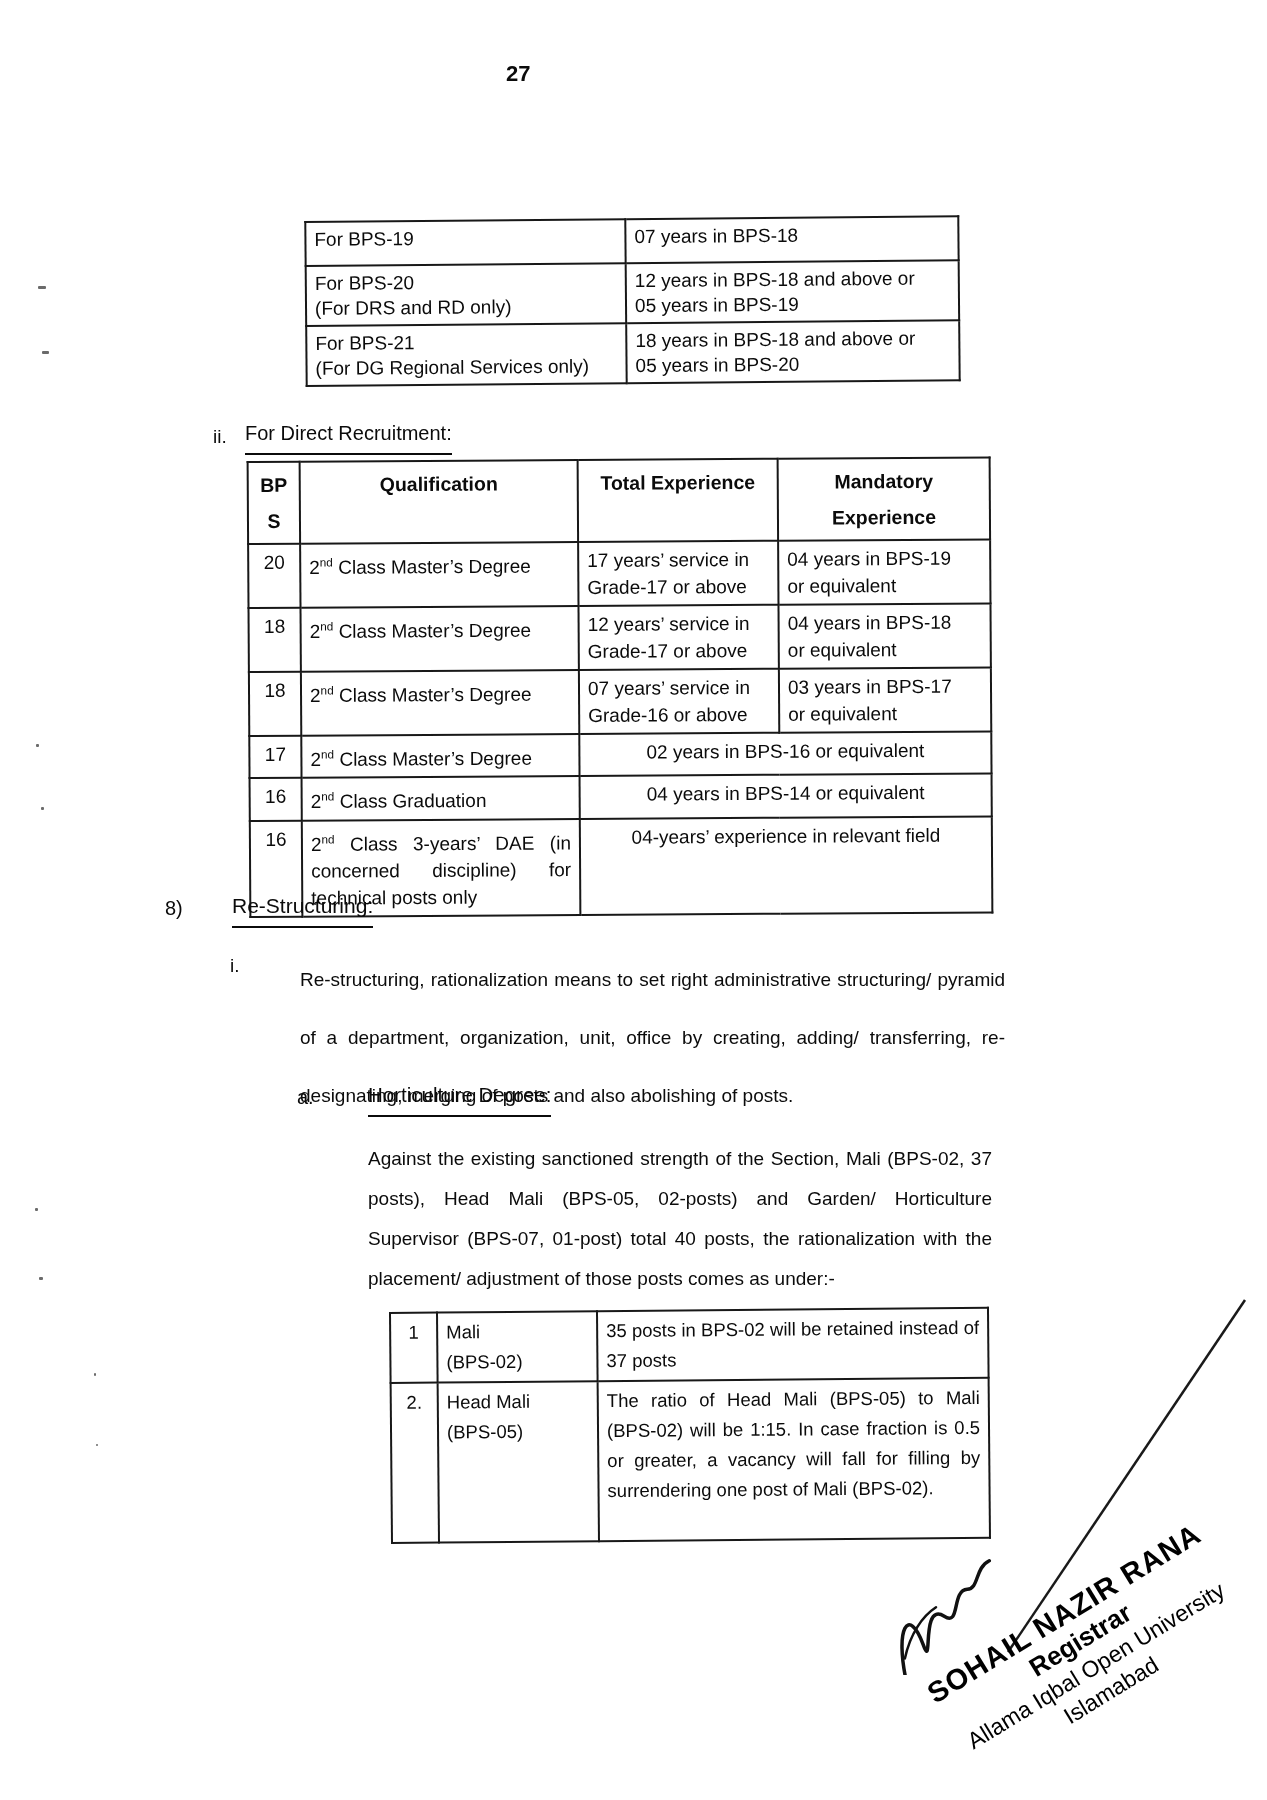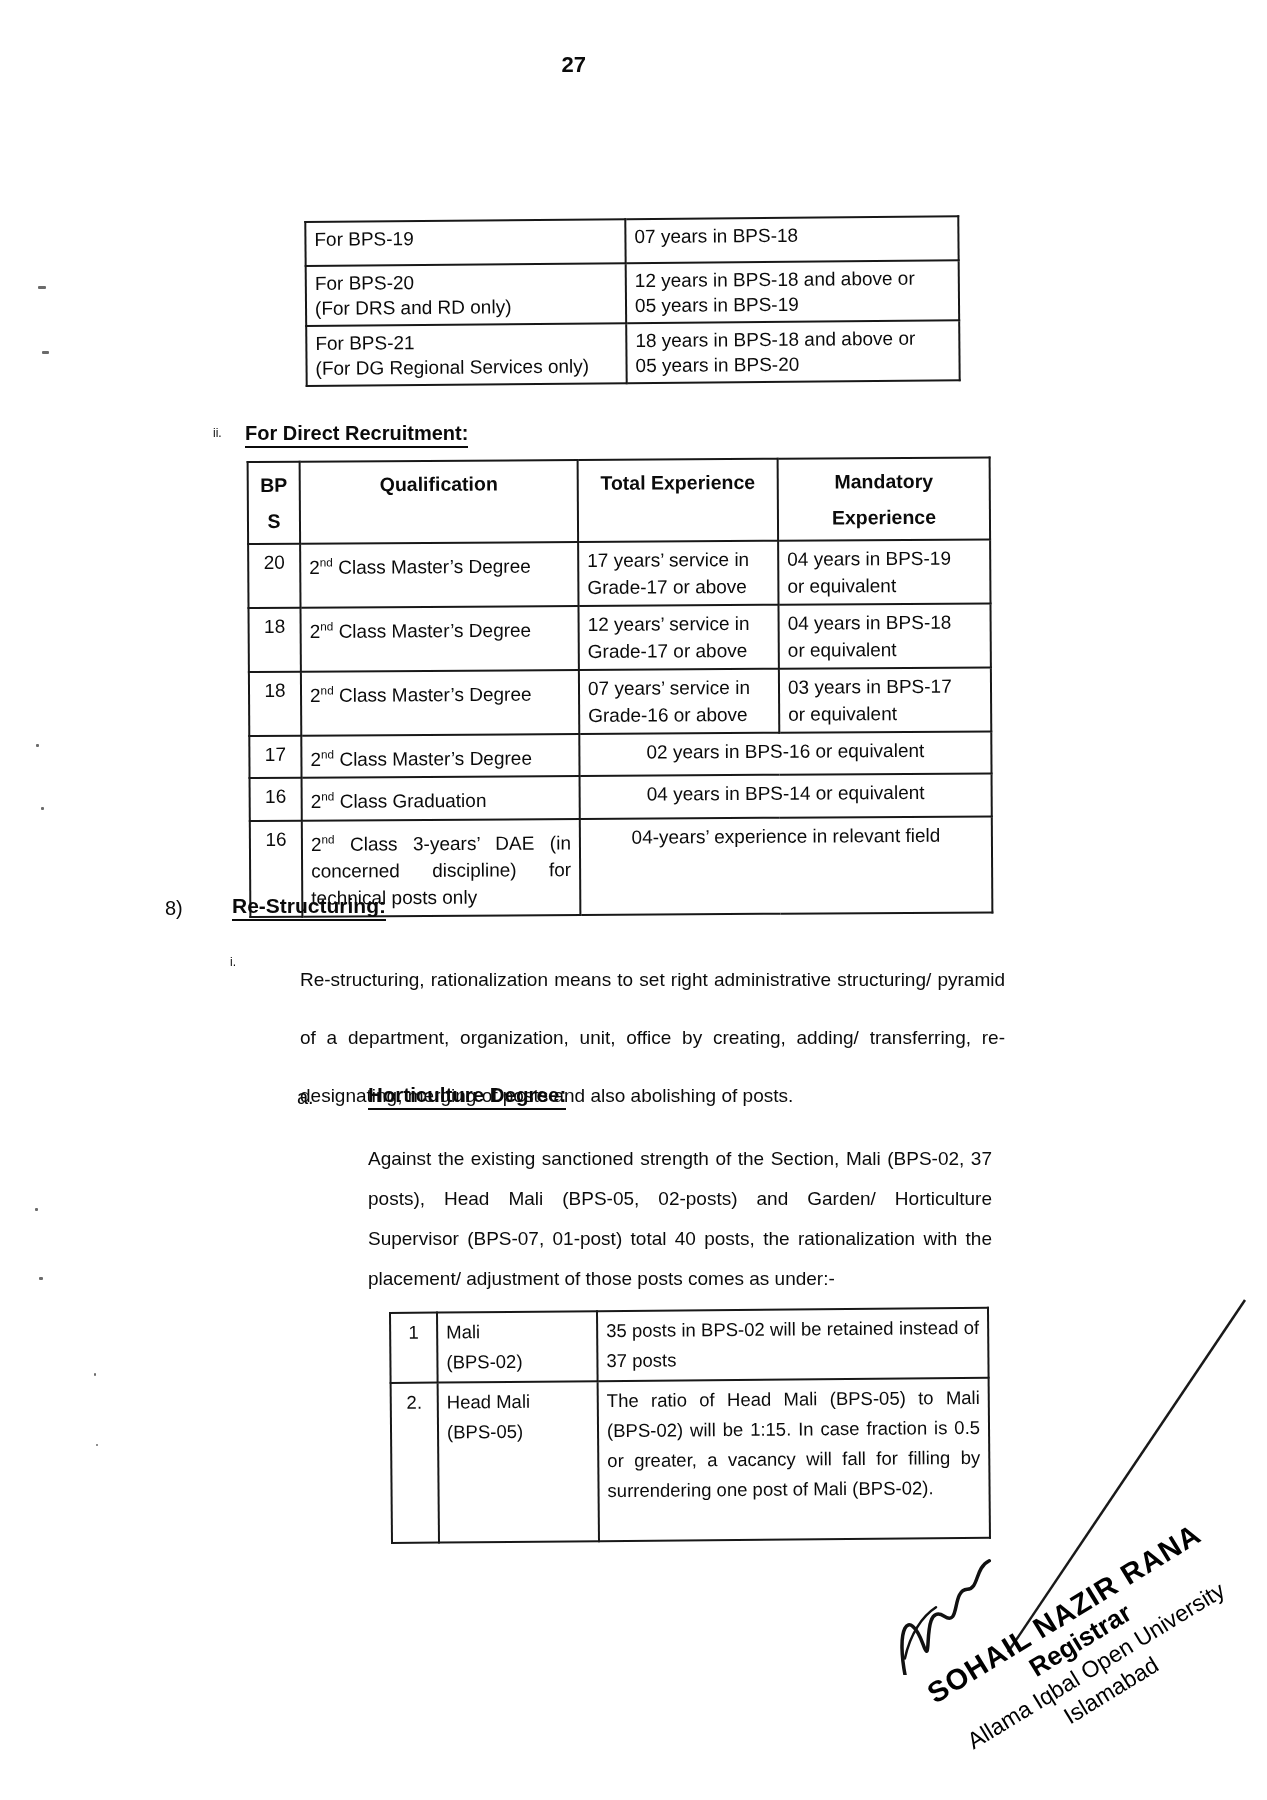--- a/index.html
+++ b/index.html
@@ -2,27 +2,27 @@
 <html><head>
 <meta charset="utf-8">
 <style>
   html,body{margin:0;padding:0;background:#ffffff;}
   .page{
     position:relative;width:1267px;height:1800px;background:#ffffff;
     font-family:"Liberation Sans","DejaVu Sans",sans-serif;color:#0b0b0b;
     overflow:hidden;
   }
   .abs{position:absolute;}
-  .page-num{left:506px;top:52px;width:80px;text-align:right;font-size:22px;font-weight:700;}
+  .page-num{left:506px;top:61px;width:80px;text-align:left;font-size:22px;font-weight:700;}
   .para{font-size:19px;line-height:42px;text-align:justify;}
   .intro{left:295px;top:104px;width:700px;}
   .para-i{left:300px;top:951px;width:705px;line-height:58px;}
   .sub-para{left:368px;top:1139px;width:624px;line-height:40px;}
-  .idx{font-size:12px;}
-  .h2{font-size:20px;font-weight:700;border-bottom:2px solid #0b0b0b;padding-bottom:1px;}
+  .idx{font-size:19px;}
+  .h2{font-size:20px;font-weight:400;border-bottom:2px solid #0b0b0b;padding-bottom:8px;}
   .h2-big{font-size:21px;text-align:center;}
   table{border-collapse:collapse;table-layout:fixed;background:#fff;}
   td,th{border:2px solid #181818;vertical-align:top;padding:4px 8px;font-size:19px;}
   .pre{white-space:pre-line;}
   .just{text-align:justify;}
   .ctr{text-align:center;}
   
   .t1{left:305px;top:221px;width:653px;transform:rotate(-0.5deg);transform-origin:left center;}
   .t1 td{line-height:25px;}
   

